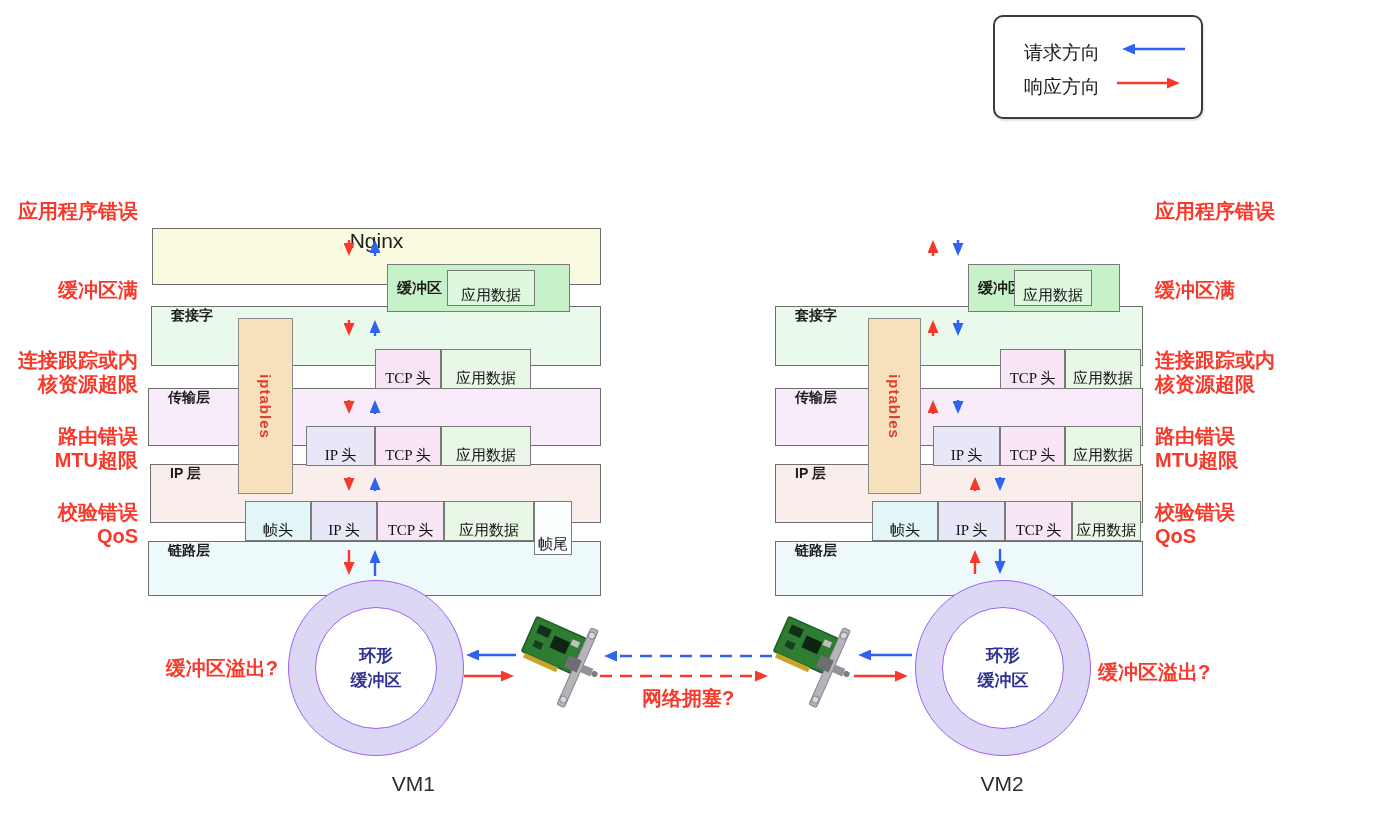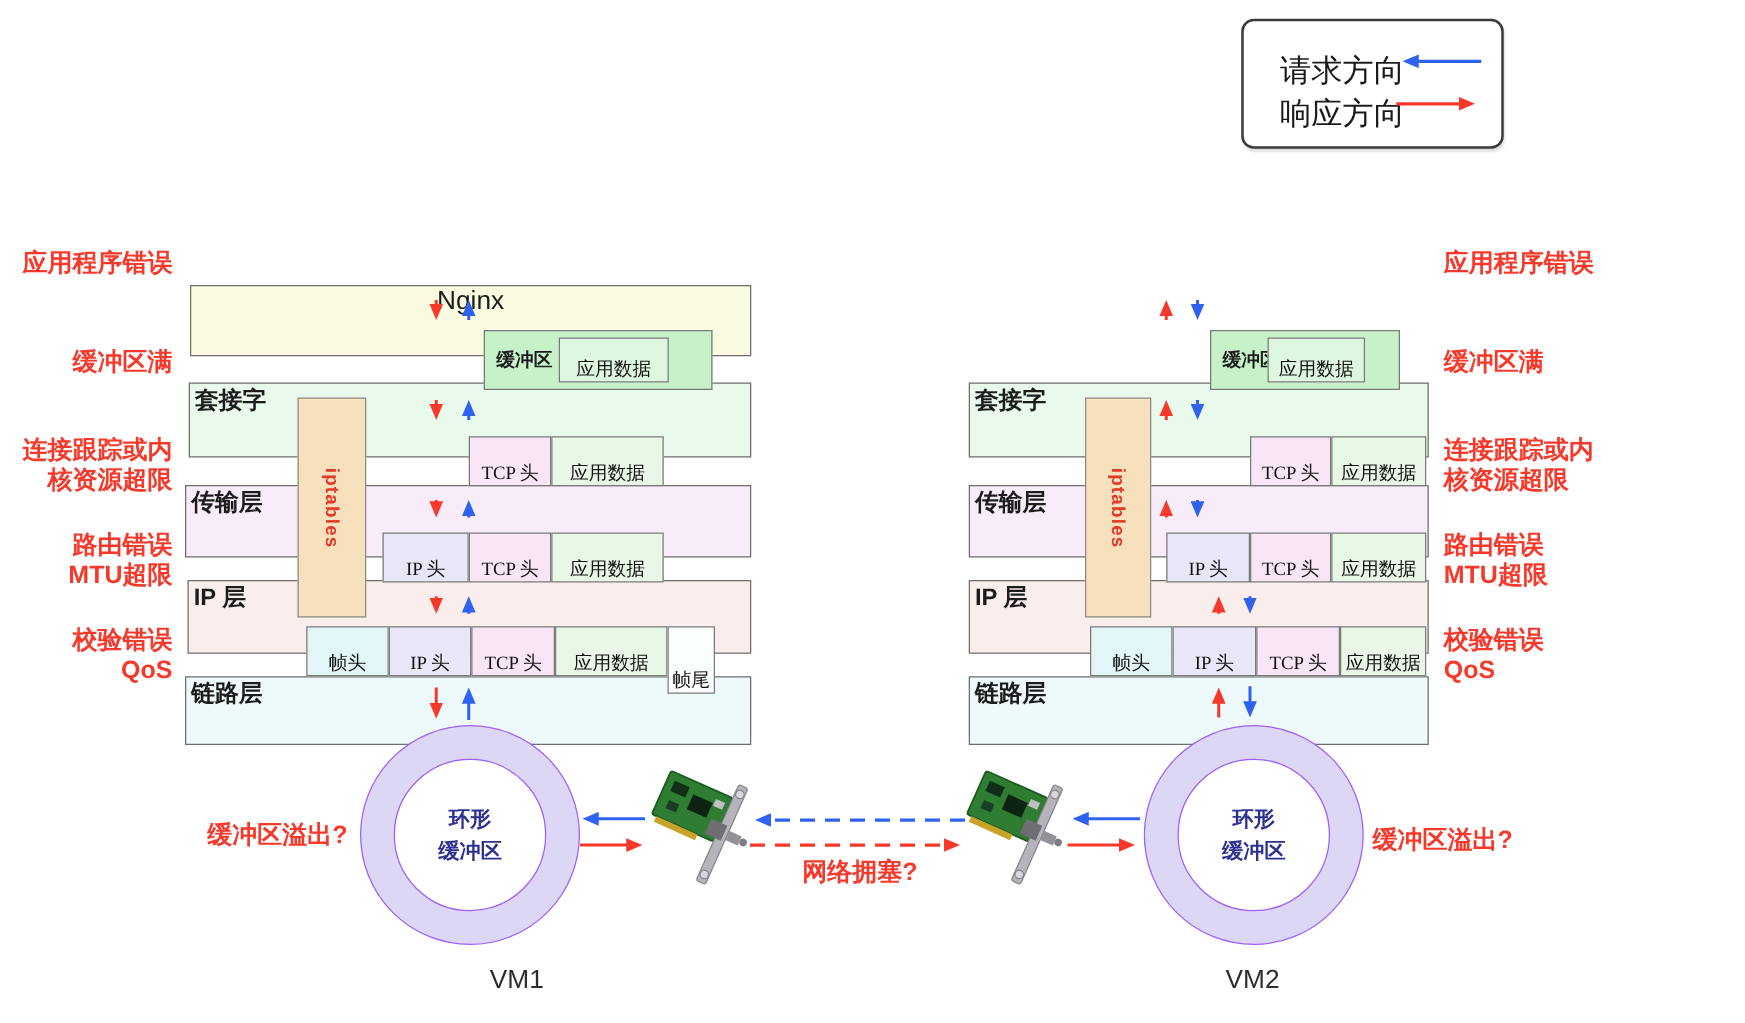--- a/index.html
+++ b/index.html
@@ -1,38 +1,38 @@
 <!DOCTYPE html>
 <html><head>
 <meta charset="utf-8">
 <style>
   html,body{margin:0;padding:0;background:#ffffff;}
   #page{position:relative;width:1396px;height:818px;background:#ffffff;overflow:hidden;
         font-family:"Liberation Sans","DejaVu Sans",sans-serif;color:#222;}
   .box{position:absolute;box-sizing:border-box;border:1.4px solid #6e6e6e;display:flex;align-items:flex-start;margin-top:48px;}
-  .box .lbl{font-size:19px;font-weight:600;color:#1c1c1c;padding-left:4px;}
+  .box .lbl{font-size:14px;font-weight:600;color:#1c1c1c;padding-left:19px;}
   .appbox{background:#fafae1;font-size:21px;color:#1c1c1c;justify-content:center;}
   .seg{position:absolute;box-sizing:border-box;border:1.3px solid #7a7a7a;display:flex;align-items:flex-end;justify-content:center;
        font-family:"Liberation Serif","DejaVu Serif",serif;font-size:15px;color:#111;}
   .bufbox{position:absolute;box-sizing:border-box;border:1.3px solid #7a7a7a;background:#c7f1c9;display:flex;align-items:center;}
   .bufbox .blbl{font-size:15px;font-weight:700;padding-left:9px;color:#1c1c1c;}
   .iptables{position:absolute;box-sizing:border-box;background:#f7e1bd;border:1.4px solid #8a8a8a;z-index:4;
             display:flex;align-items:center;justify-content:center;}
   .iptables span{transform:rotate(90deg);color:#e03a2a;font-weight:700;font-size:15px;letter-spacing:1px;white-space:nowrap;}
   .rednote{position:absolute;color:#f6392b;font-weight:700;font-size:20px;line-height:24px;white-space:nowrap;}
   .ra{text-align:right;}
   .ring{position:absolute;width:174px;height:174px;border-radius:50%;background:#dbd7f4;border:1.6px solid #9e60f6;
         display:flex;align-items:center;justify-content:center;}
   .ring .hole{width:120px;height:120px;border-radius:50%;background:#ffffff;border:1.6px solid #9e60f6;
         display:flex;align-items:center;justify-content:center;text-align:center;}
   .ring .rtxt{font-size:17px;font-weight:700;color:#2e3192;line-height:25px;}
   .vmlabel{position:absolute;font-size:21px;color:#2d2d2d;width:120px;text-align:center;}
   .legend{position:absolute;left:993px;top:15px;width:206px;height:100px;background:#fff;border:2.6px solid #3b3b3b;
           border-radius:10px;box-shadow:1px 2px 2px rgba(0,0,0,0.12);z-index:2;}
-  .legend .ltxt{position:absolute;font-size:25px;color:#1a1a1a;font-weight:500;}
+  .legend .ltxt{position:absolute;font-size:19px;color:#1a1a1a;font-weight:500;}
   svg.overlay{position:absolute;left:0;top:0;z-index:6;pointer-events:none;}
   .nic{position:absolute;z-index:3;}
 </style>
 </head>
 <body>
 
 <div id="page">
 
   <div class="legend">
     <span class="ltxt" style="left:29px;top:23px;">请求方向</span>

